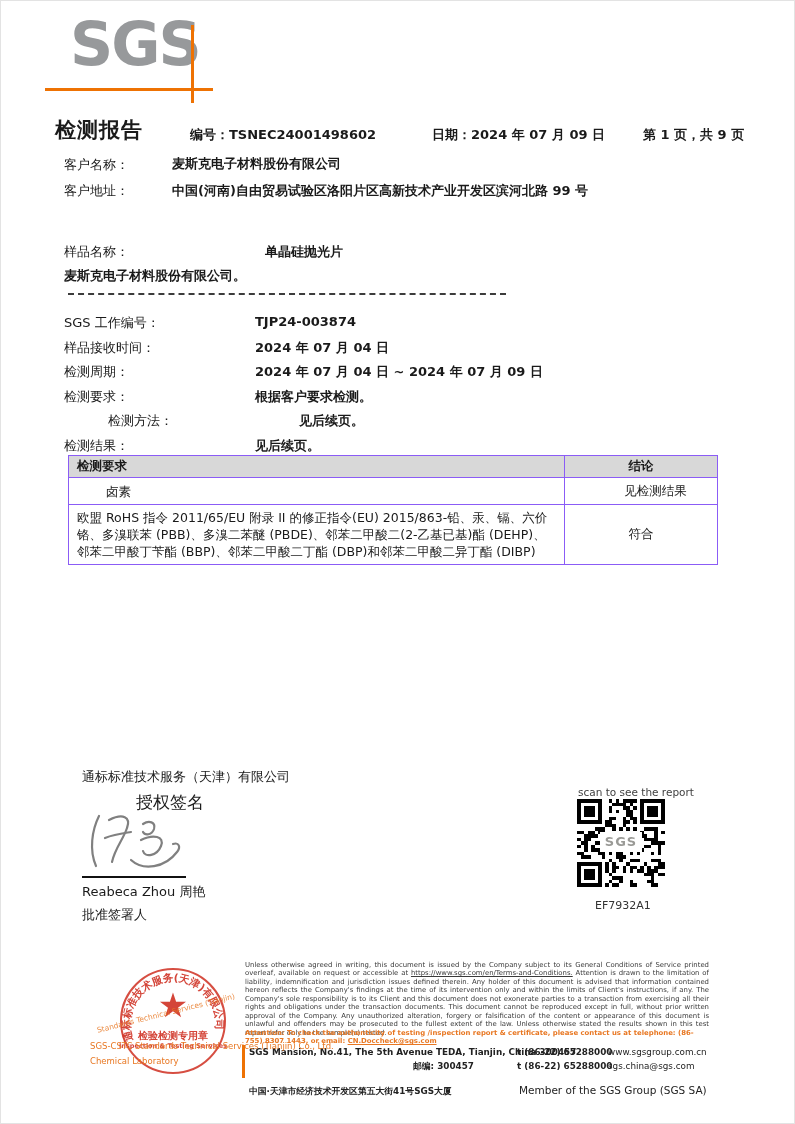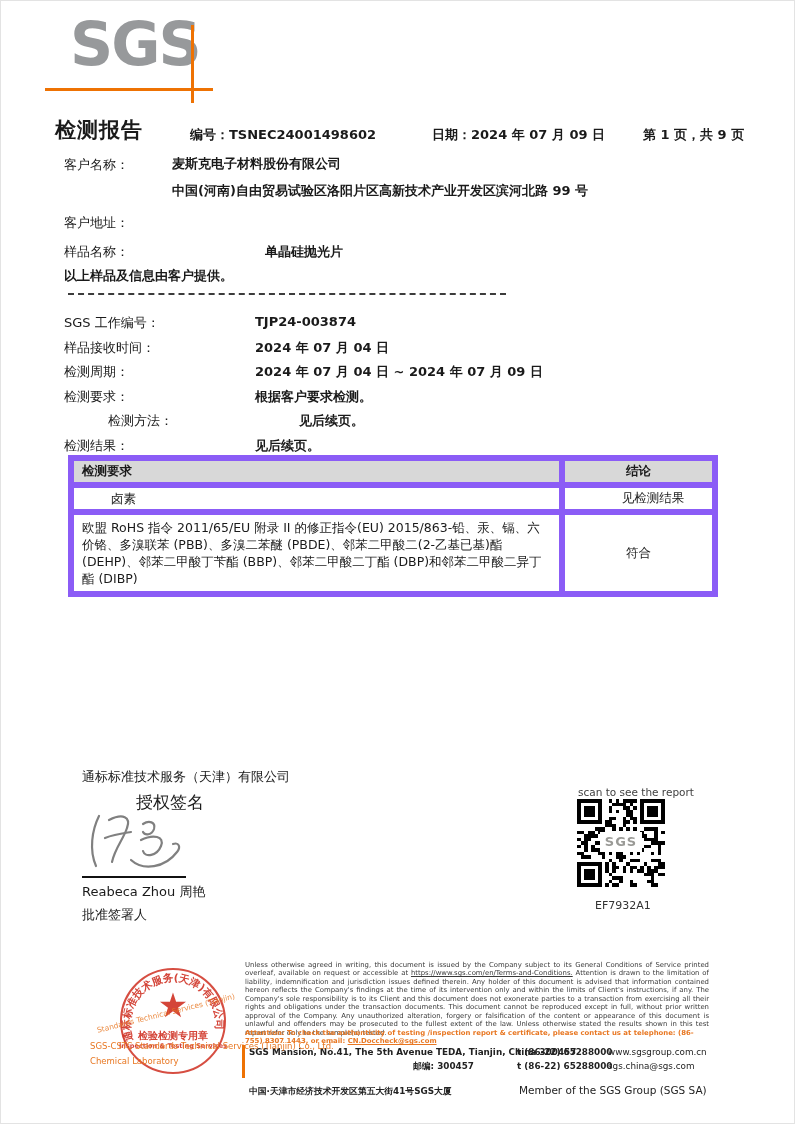--- a/index.html
+++ b/index.html
@@ -28,21 +28,21 @@
   .sample-val   { left:265px; top:243px; font-size:13px; font-weight:bold; }
   .sample-note  { left:64px; top:267px; font-size:13px; font-weight:bold; }
   .dashline { left:68px; top:293px; width:438px; height:0; border-top:2px dashed #3c3c3c; }
 
   .jobrow { left:64px; font-size:13px; white-space:nowrap; display:flex; }
   .jobrow .jl { display:inline-block; width:191px; }
   .jobrow .jv { font-weight:bold; }
 
   
   .sum-table { left:68px; top:455px; width:650px; border-collapse:collapse; table-layout:fixed; }
-  .sum-table th, .sum-table td { border:6px solid #8b5cf6; font-size:12.5px; padding:2px 8px; vertical-align:middle; }
+  .sum-table th, .sum-table td { border:1px solid #8b5cf6; font-size:12.5px; padding:2px 8px; vertical-align:middle; }
   .sum-table th { background:#d8d8d8; height:22px; text-align:left; font-weight:bold; }
   .sum-table th.c2, .sum-table td.c2 { width:153px; text-align:center; }
   .sum-table td.req { line-height:17px; }
   .sum-table tr.r1 td { height:27px;padding-left:37px; }
   .sum-table tr.r2 td.req { padding:4px 8px; }
 
   
   .sig-company { left:82px; top:768px; font-size:13px; }
   .sig-auth    { left:88px; top:791px; font-size:17px;margin-left:48px; }
   .sig-img     { left:85px; top:808px; }
@@ -106,26 +106,26 @@
   <div class="abs meta meta-no">
     <span>编号：</span><span>TSNEC24001498602</span>
   </div>
   <div class="abs meta meta-date">
     <span>日期：</span><span>2024 年 07 月 09 日</span>
   </div>
   <div class="abs meta meta-page">第 1 页，共 9 页</div>
 
   <div class="abs inforow client-label" style="top:156px;">客户名称：</div>
   <div class="abs inforow client-val" style="top:155px;">麦斯克电子材料股份有限公司</div>
-  <div class="abs inforow client-label" style="top:182px;margin-top:32px;">客户地址：</div>
+  <div class="abs inforow client-label" style="top:182px;">客户地址：</div>
   <div class="abs inforow client-val" style="top:182px;">中国(河南)自由贸易试验区洛阳片区高新技术产业开发区滨河北路 99 号</div>
 
   <div class="abs sample-label">样品名称：</div>
   <div class="abs sample-val">单晶硅抛光片</div>
-  <div class="abs sample-note">以上样品及信息由客户提供。</div>
+  <div class="abs sample-note">麦斯克电子材料股份有限公司。</div>
   <div class="abs dashline"></div>
 
   <div class="abs jobrow" style="top:314px;">
     <span class="jl">SGS 工作编号：</span>
       <span class="jv">TJP24-003874</span>
   </div>
   <div class="abs jobrow" style="top:338.5px;">
     <span class="jl">样品接收时间：</span>
       <span class="jv">2024 年 07 月 04 日</span>
   </div>

